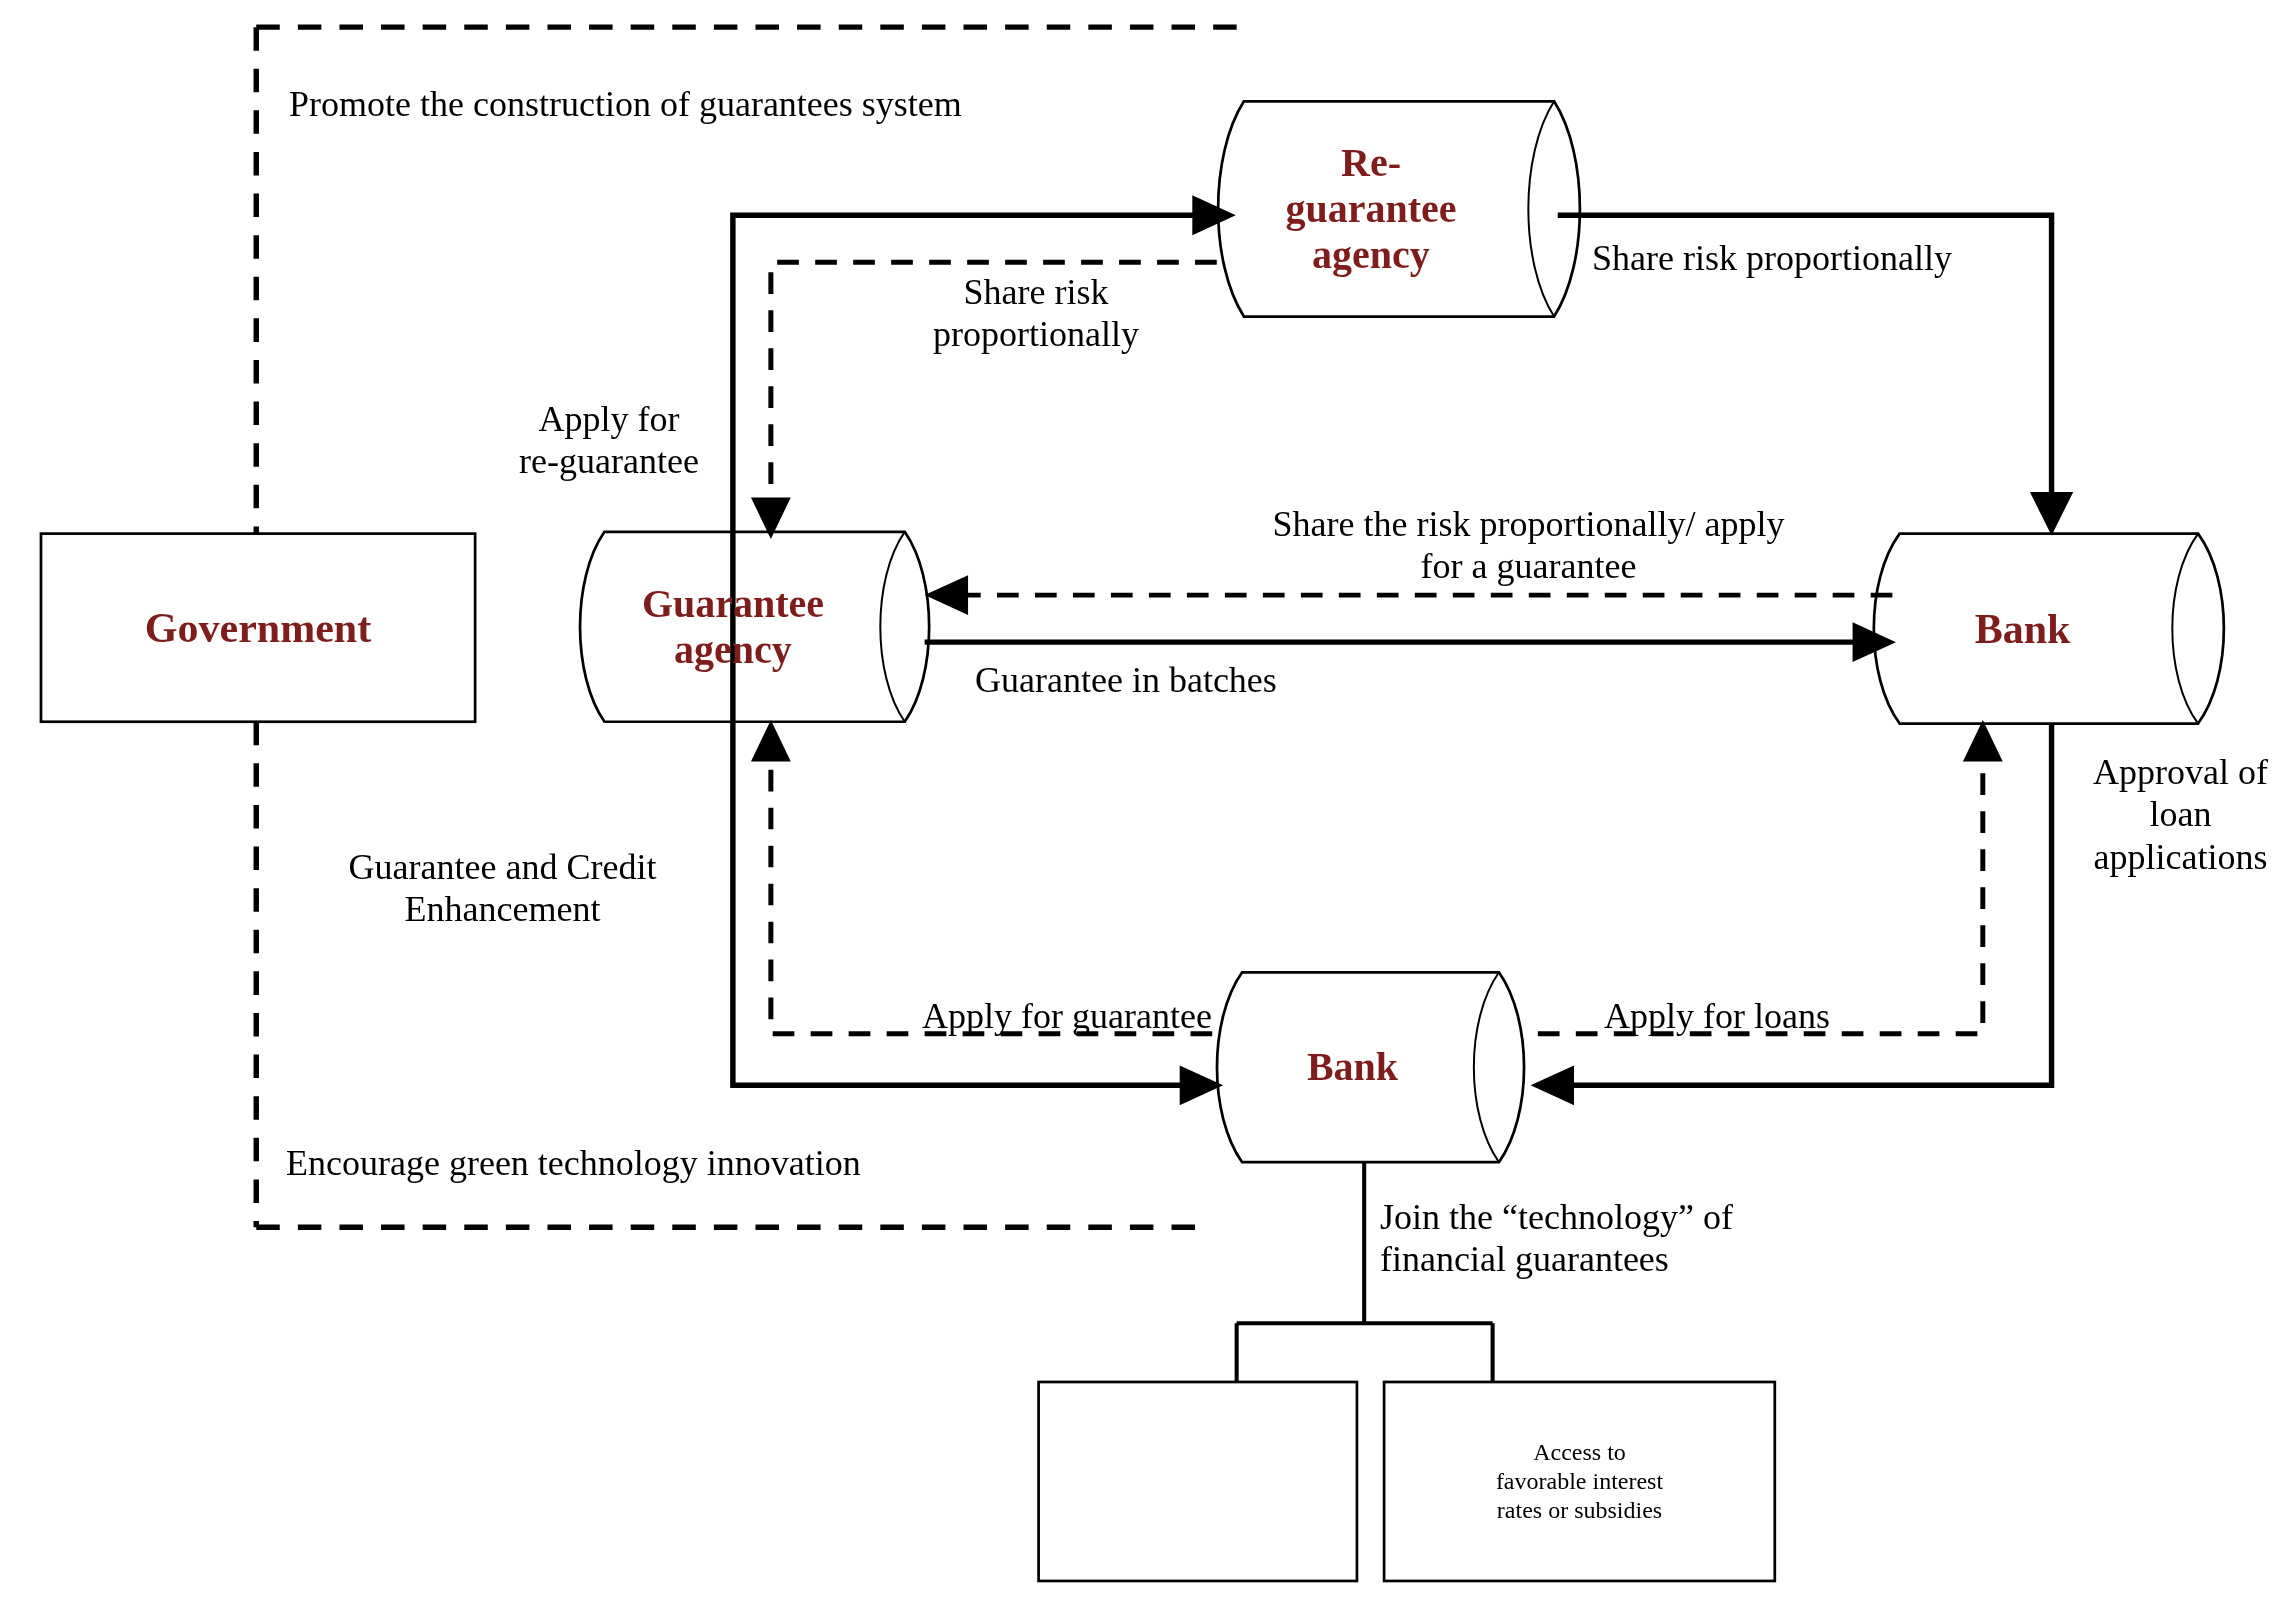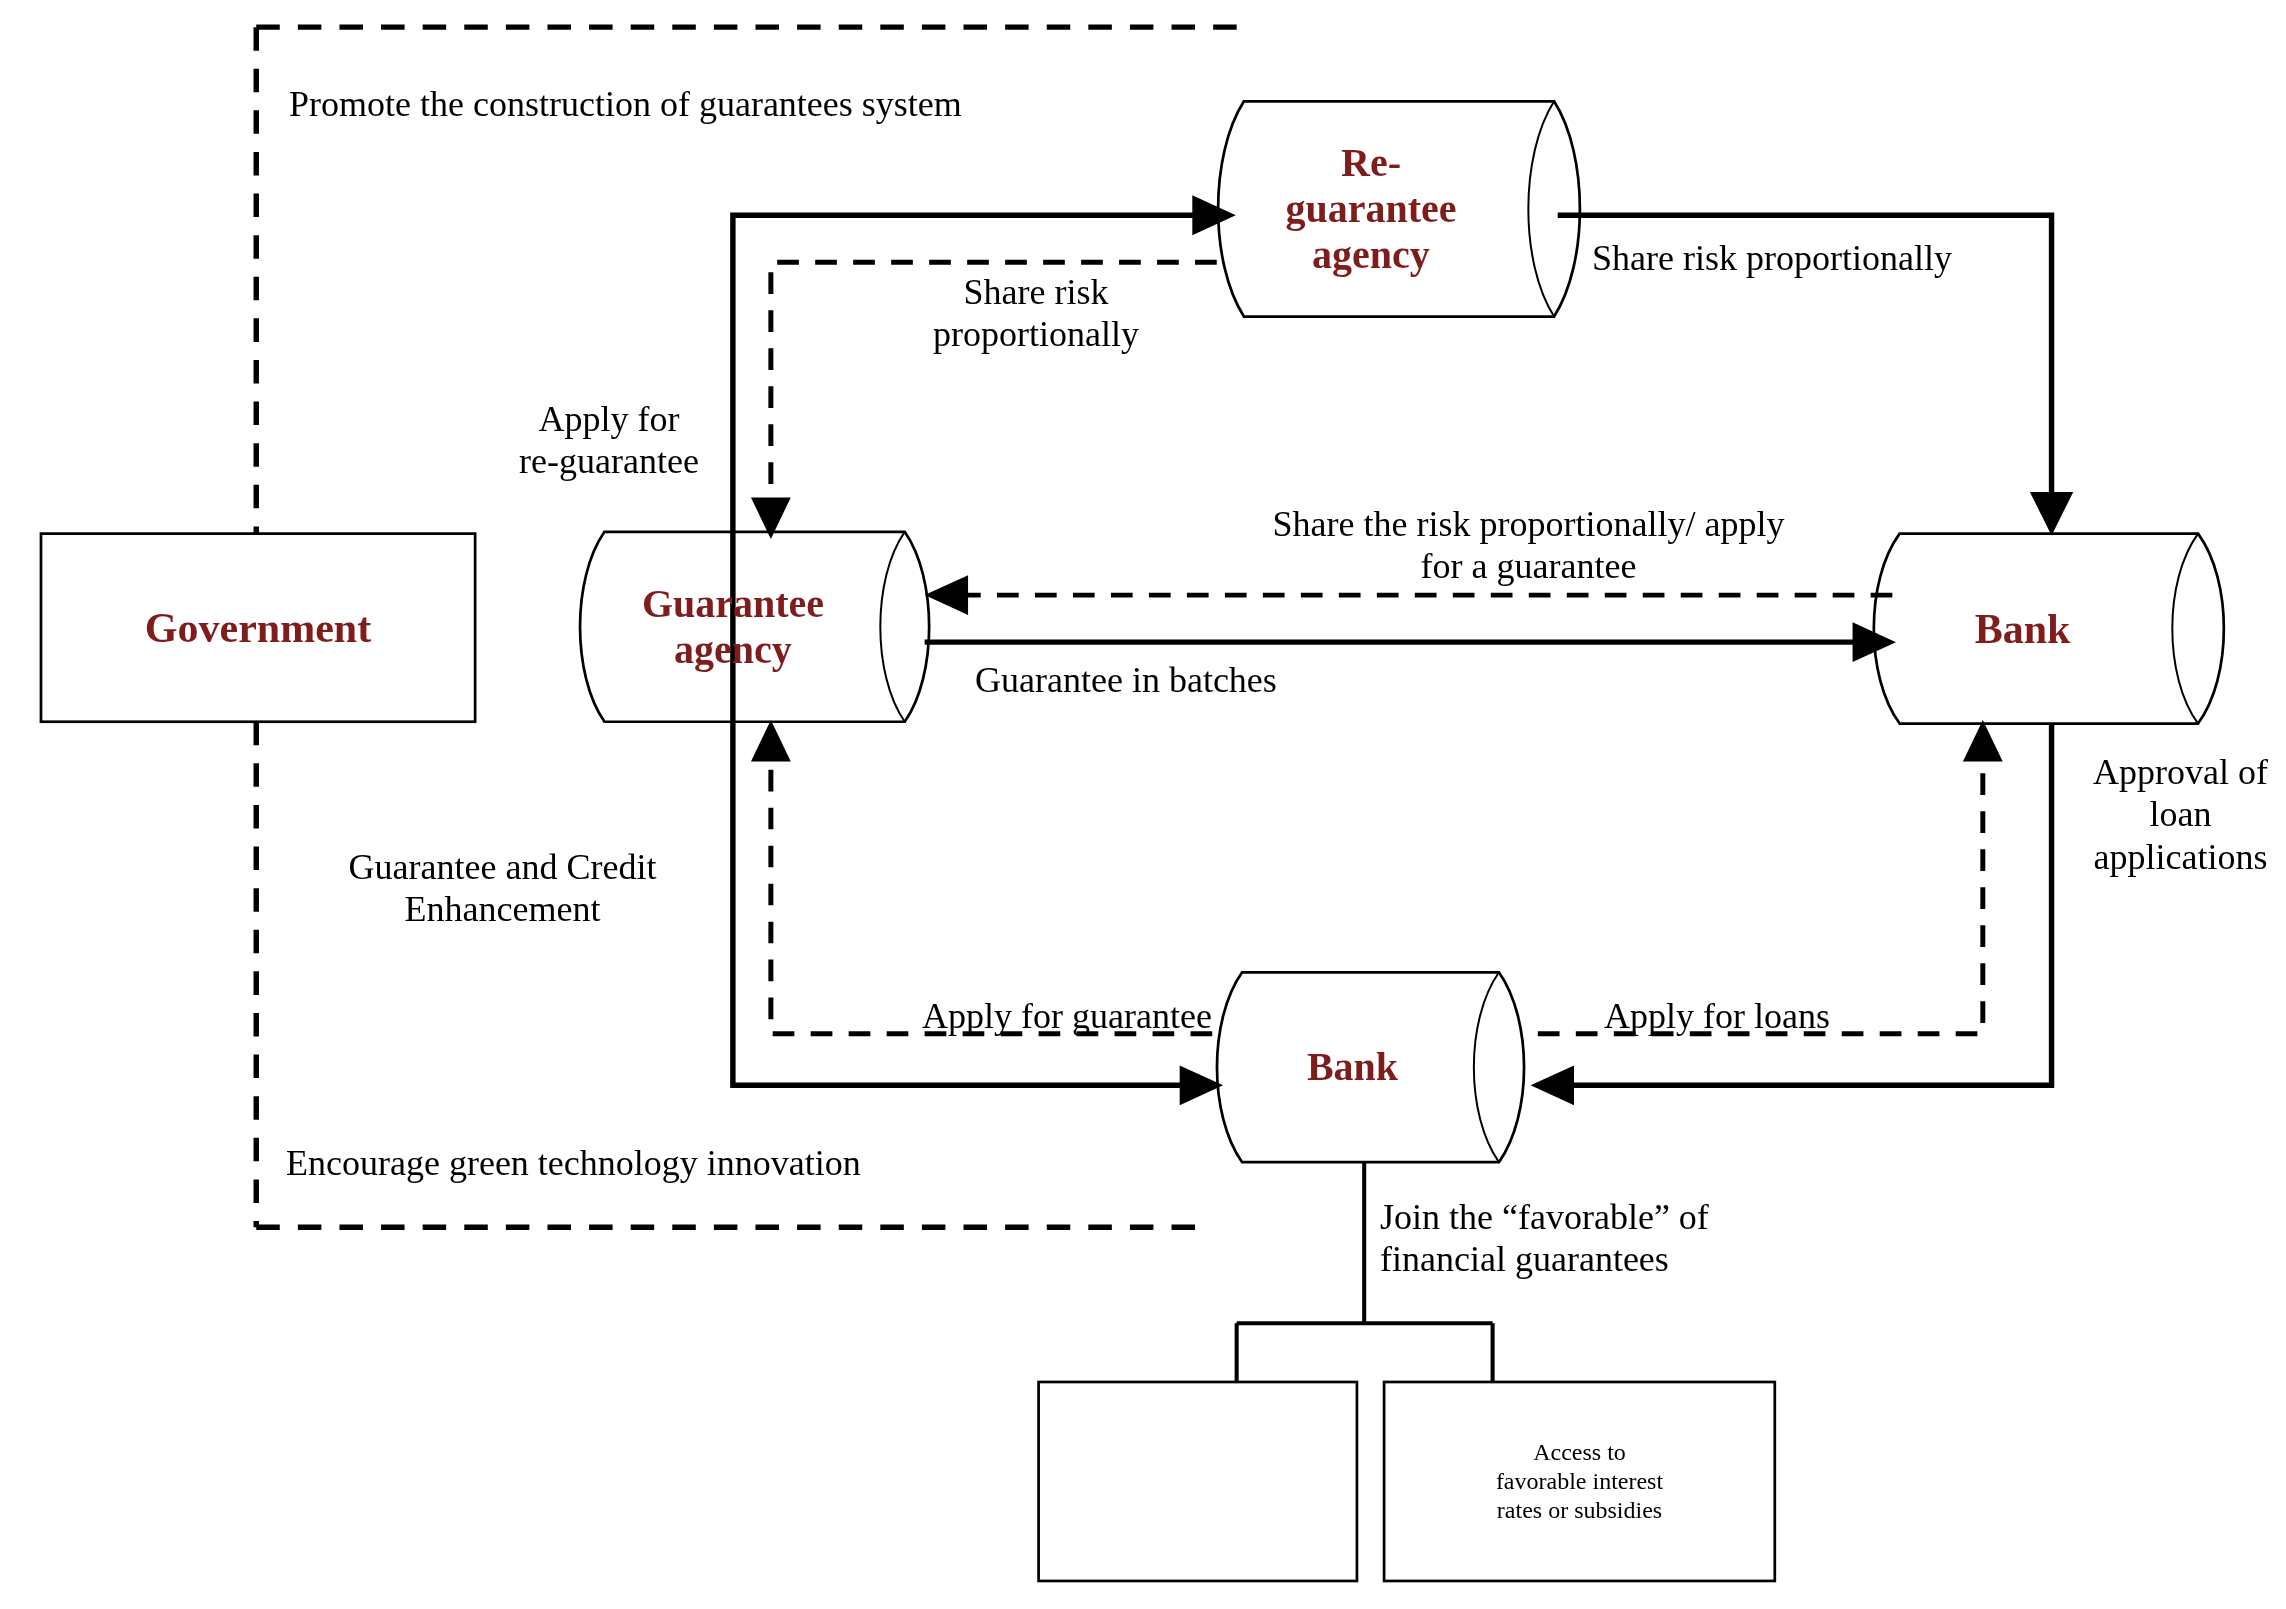--- a/index.html
+++ b/index.html
@@ -198,17 +198,17 @@
   <div class="edge-label" style="left:2072px; top:751px; width:217px; font-size:36px;">Approval of
 loan
 applications</div>
 
   <div class="edge-label" style="left:832px; top:995px; width:380px; font-size:36px; text-align:right;">Apply for guarantee</div>
 
   <div class="edge-label" style="left:1554px; top:995px; width:326px; font-size:36px; text-align:center;">Apply for loans</div>
 
   <div class="edge-label" style="left:286px; top:1142px; width:760px; font-size:36px; text-align:left;">Encourage green technology innovation</div>
 
-  <div class="edge-label" style="left:1380px; top:1196px; width:470px; font-size:36px; text-align:left;">Join the “favorable” of
+  <div class="edge-label" style="left:1380px; top:1196px; width:470px; font-size:36px; text-align:left;">Join the “technology” of
 financial guarantees</div>
 
 </div>
 
 
 </body></html>

